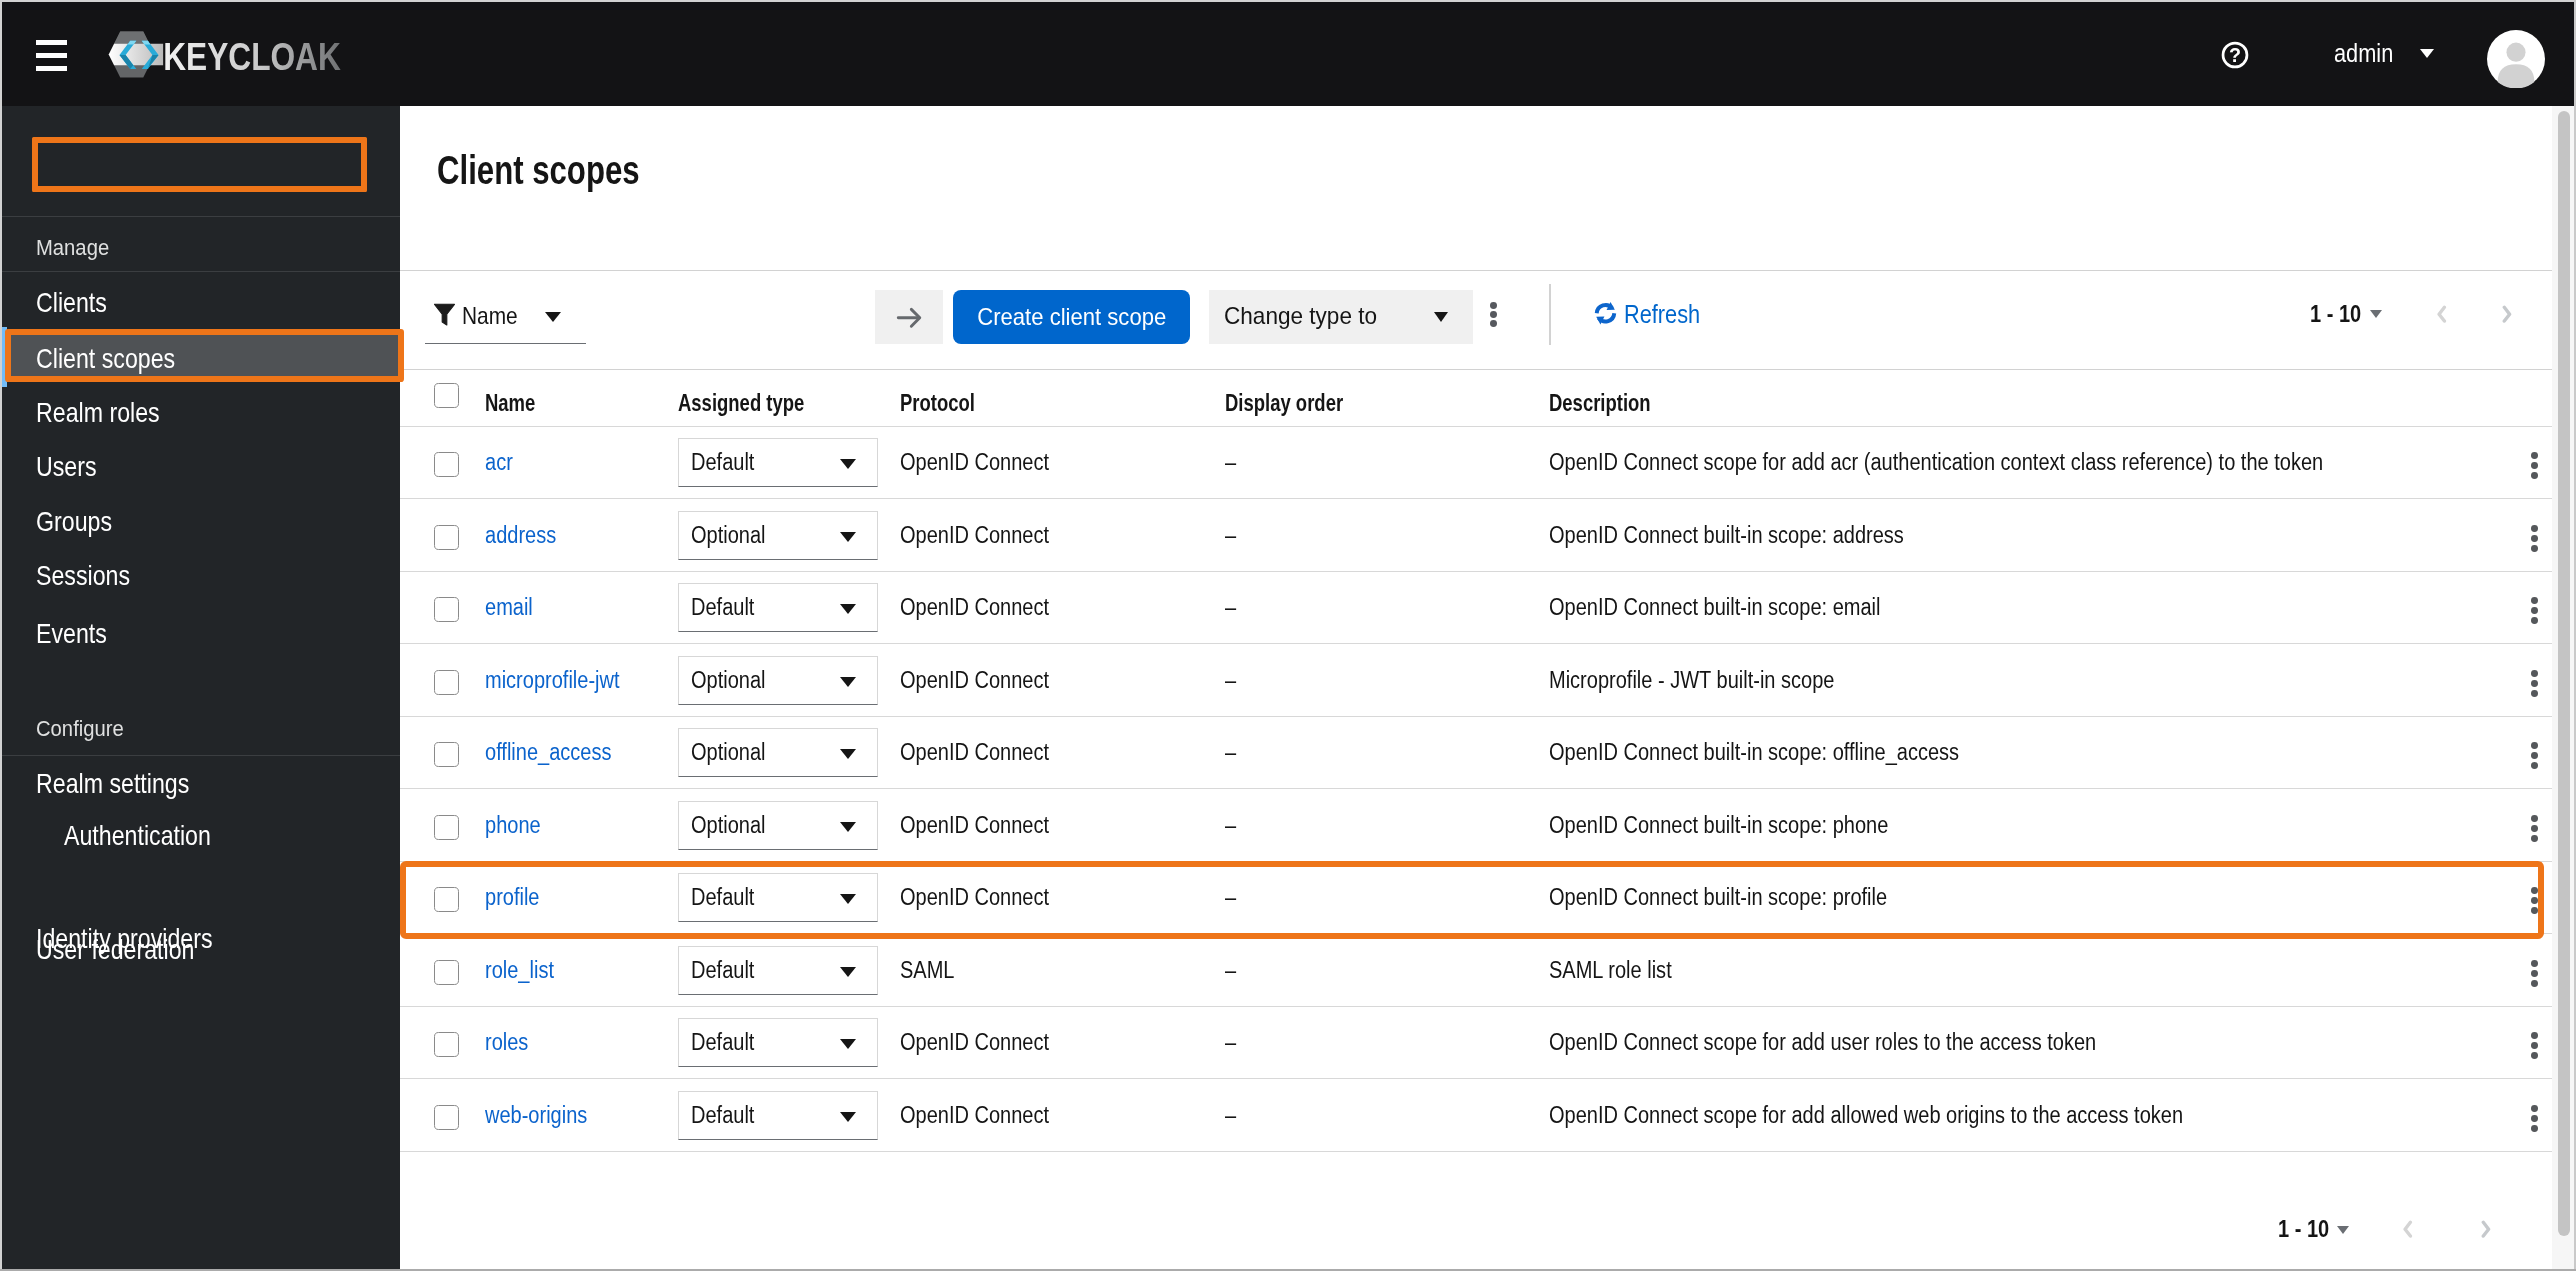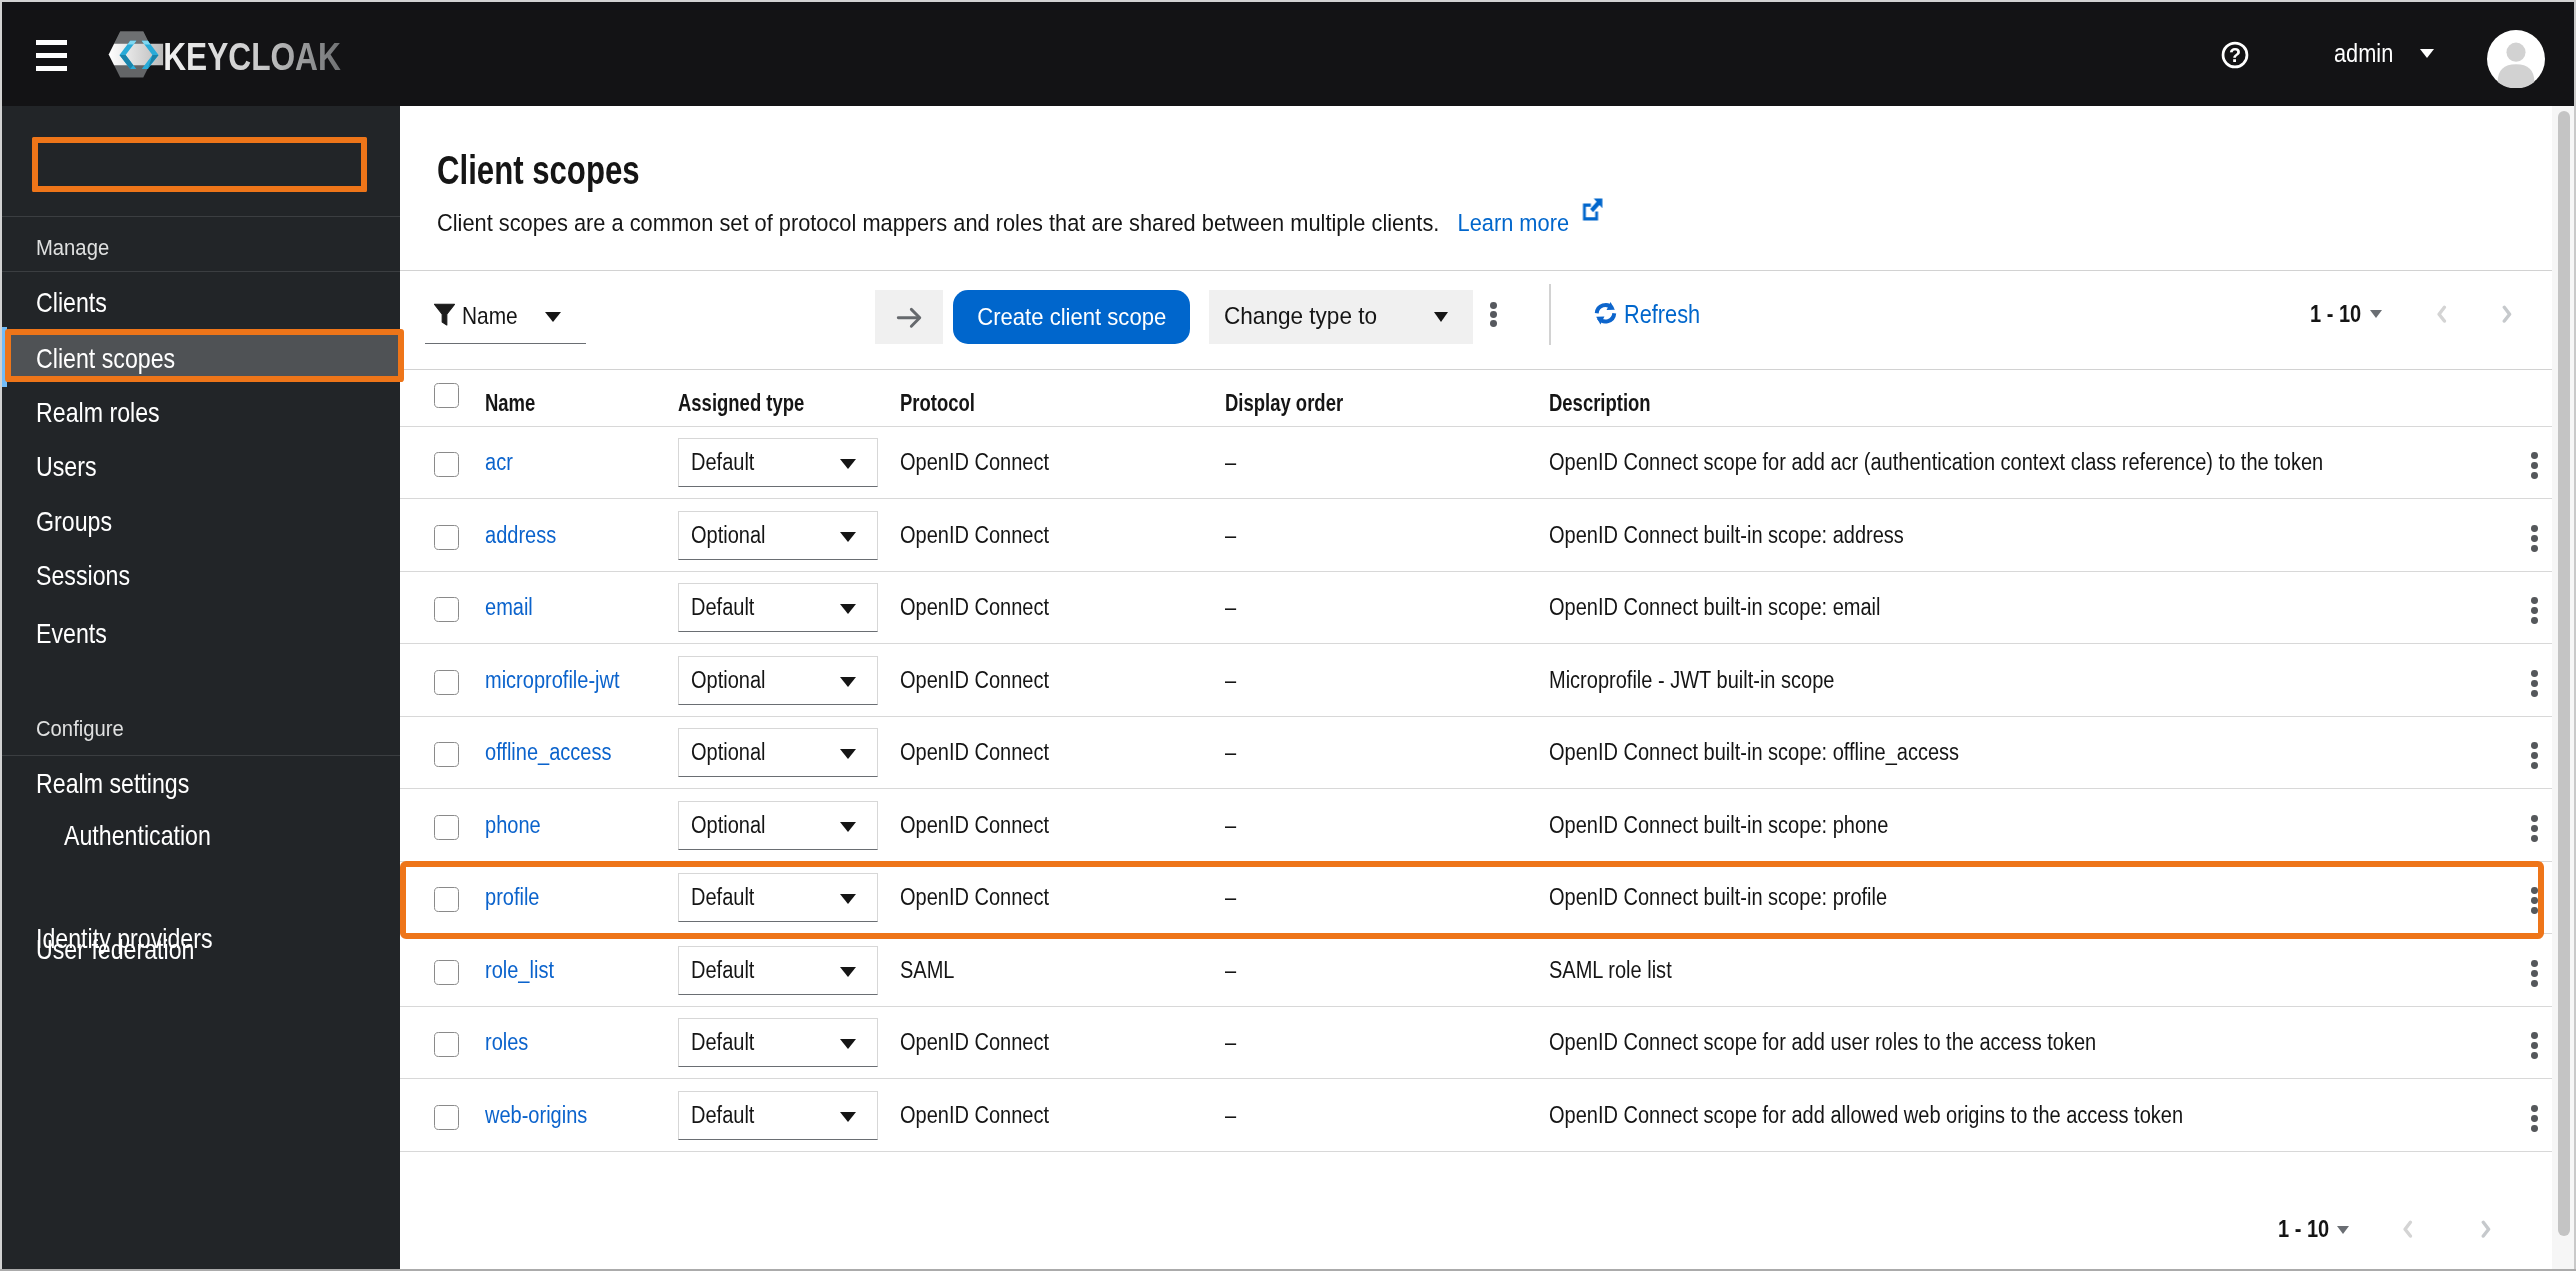--- a/index.html
+++ b/index.html
@@ -34,21 +34,21 @@
 
 
 .content { left:400px; top:106px; width:2152px; height:1163px; background:#fff; }
 .h1 { position:absolute; left:37px; top:41px; font-size:41px; font-weight:700; color:#151515; }
 .desc { position:absolute; left:37px; top:100px; font-size:24.5px; color:#151515; white-space:nowrap; }
 .link { color:#0066cc; text-decoration:none; }
 .divider { position:absolute; left:0; width:2152px; height:0.8px; background:#d2d2d2; }
 
 
 .ctl { position:absolute; top:184px; height:54px; font-size:24px; color:#151515; }
-.btn-blue { background:#0066cc; color:#fff; border-radius:15px; }
+.btn-blue { background:#0066cc; color:#fff; border-radius:8px; }
 .btn-gray { background:#f0f0f0; color:#151515; }
 .sel-light { background:#fff; border-bottom:1.5px solid #6a6e73; }
 
 
 .th { position:absolute; font-size:24px; font-weight:700; color:#151515; line-height:27.6px; }
 .th .t { transform:scaleX(0.77); }
 .checkbox { position:absolute; width:25px; height:25px; border:1.5px solid #8a8a8a; border-radius:4.6px; background:#fff; }
 .row-sel { position:absolute; left:278px; width:200px; height:49px; background:#fff; border:0.8px solid #d7d7d7; border-bottom:1.5px solid #6a6e73; font-size:23px; color:#151515; }
 .cell { position:absolute; font-size:23px; color:#151515; white-space:nowrap; line-height:27px; transform:scaleX(0.87); transform-origin:0 50%; }
 .caret-dark { position:absolute; width:0; height:0; border-left:8.4px solid transparent; border-right:8.4px solid transparent; border-top:10px solid #151515; }
@@ -118,24 +118,20 @@
     <div class="nav-item" style="top:512px;"><span class="t9">Events</span></div>
     <div class="nav-label" style="top:610px;"><span class="t92">Configure</span></div>
     <div class="nav-divider" style="top:649px;"></div>
     <div class="nav-item" style="top:662px;"><span class="t9">Realm settings</span></div>
     <div class="nav-item" style="top:714px;margin-left:28px;"><span class="t9">Authentication</span></div>
     <div class="nav-item" style="top:817px;"><span class="t9">Identity providers</span></div>
     <div class="nav-item" style="top:828px;"><span class="t9">User federation</span></div>
   </div>
   <div class="abs content">
     <div class="h1"><span class="t" style="transform:scaleX(0.76);">Client scopes</span></div>
-    <div class="desc"><span class="t" style="transform:scaleX(0.89);">Client scopes are a common set of protocol mappers and roles that are shared between multiple clients. &nbsp;&nbsp;<span class="link">Learn more</span>&nbsp;&nbsp;<span style="position:relative;top:-9.2px;display:inline-block;"><svg style="display:block;" width="25" height="25" viewBox="0 0 31 31">
-              <path d="M2 8 L2 29 L23 29 L23 18 L19 18 L19 25 L6 25 L6 12 L13 12 L13 8 Z" fill="#0066cc"></path>
-              <path d="M17 2 L29 2 L29 14 L25 10 L16 19 L12 15 L21 6 Z" fill="#0066cc"></path>
-            </svg></span></span></div>
     <div class="divider" style="top:164px;"></div>
     <div class="abs ctl sel-light" style="left:24.5px;width:161px;">
       <svg style="position:absolute;left:8.4px;top:11.5px;" width="23" height="24.5" viewBox="0 0 30 32">
           <path d="M2 3 L28 3 L18 16 L18 30 L12 26 L12 16 Z" fill="#1b1b1b" stroke="#1b1b1b" stroke-width="1.5" stroke-linejoin="round"></path>
         </svg>
       <span class="t" style="position:absolute;left:37px;top:11.5px;">Name</span>
       <span class="caret-dark" style="right:24.5px;top:22px;"></span>
     </div>
     <div class="abs ctl btn-gray" style="left:475px;width:68px;">
       <svg style="position:absolute;left:20.7px;top:13.8px;" width="27.6" height="27.6" viewBox="0 0 36 36">

